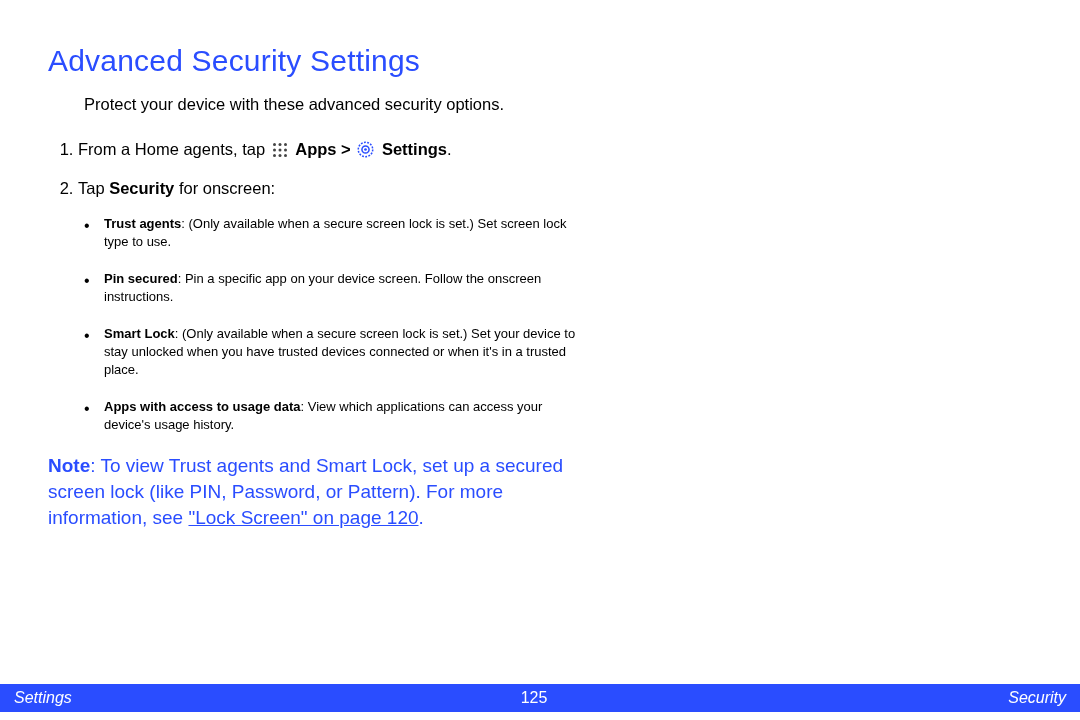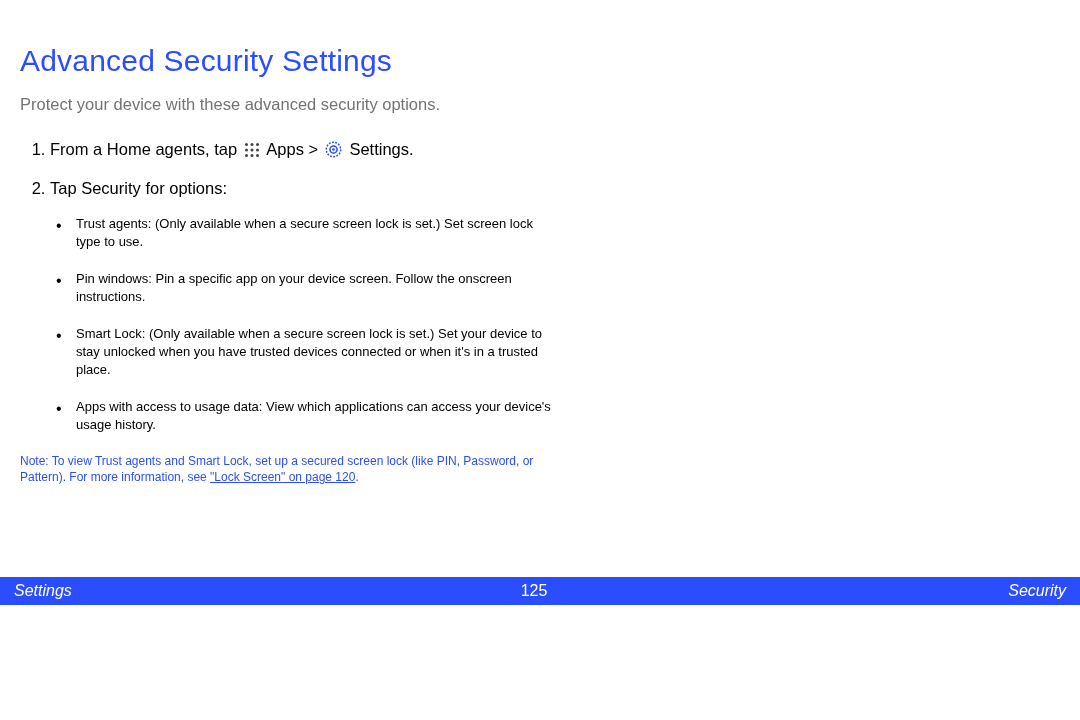--- a/index.html
+++ b/index.html
@@ -1,51 +1,52 @@
 <!DOCTYPE html>
 <html><head>
 <meta charset="utf-8">
 <style>
   * { margin: 0; padding: 0; box-sizing: border-box; }
   html, body { width: 1080px; height: 720px; font-family: Arial, Helvetica, sans-serif; background: #fff; }
   .page {
     position: relative;
     width: 1080px;
-    height: 605px;
-    padding: 44px 48px 0 20px;
+    height: 712px;
+    padding: 44px 48px 0 48px;
   }
   .title {
     color: #2a4dff;
     font-size: 30px;
     font-weight: 500;
     letter-spacing: 0.2px;
     margin-bottom: 16px;
   }
   .intro {
     font-size: 16.5px;
-    color: #737373;
+    color: #000000;
     line-height: 1.32;
     max-width: 520px;
     margin-bottom: 22px;
+    margin-left: 36px;
   }
   ol.steps {
     list-style: decimal;
     padding-left: 30px;
     max-width: 540px;
   }
   ol.steps > li {
     font-size: 16.5px;
     color: #000;
     line-height: 1.35;
     margin-bottom: 14px;
   }
   ol.steps > li .inline {
     vertical-align: baseline;
   }
-  .bold { font-weight: 400; margin-top: 11px; }
+  .bold { font-weight: 700; margin-top: 11px; }
   .apps-icon, .settings-icon {
     display: inline-block;
     vertical-align: -3px;
     margin: 0 3px 0 2px;
   }
   ul.sub {
     list-style: none;
     padding-left: 24px;
     margin-top: 16px;
     max-width: 520px;
@@ -60,21 +61,21 @@
   }
   ul.sub > li::before {
     content: "•";
     position: absolute;
     left: -18px;
     top: 0;
     font-size: 16px;
     color: #000;
   }
   .note {
-    font-size: 12px;
+    font-size: 19px;
     color: #2a4dff;
     line-height: 1.35;
     max-width: 540px;
     margin-top: 8px;
   }
   .note .link {
     text-decoration: underline;
     cursor: pointer;
   }
   .footer {
@@ -125,28 +126,28 @@
         <svg width="17" height="17" viewBox="0 0 20 20">
           <circle cx="10" cy="10" r="8.5" fill="none" stroke="#2a4dff" stroke-width="1.8" stroke-dasharray="2.2 1.6"></circle>
           <circle cx="10" cy="10" r="4.2" fill="none" stroke="#2a4dff" stroke-width="1.8"></circle>
           <circle cx="10" cy="10" r="1.6" fill="#2a4dff"></circle>
         </svg>
       </span>
       <span class="inline bold">Settings</span><span class="inline">.</span>
     </li>
 
     <li>
-      <span class="inline">Tap </span><span class="inline bold">Security</span><span class="inline"> for options:</span>
+      <span class="inline">Tap </span><span class="inline bold">Security</span><span class="inline"> for onscreen:</span>
 
       <ul class="sub">
         <li>
           <span class="bold">Trust agents</span><span>: (Only available when a secure screen lock is set.) Set screen lock type to use.</span>
         </li>
         <li>
-          <span class="bold">Pin windows</span><span>: Pin a specific app on your device screen. Follow the onscreen instructions.</span>
+          <span class="bold">Pin secured</span><span>: Pin a specific app on your device screen. Follow the onscreen instructions.</span>
         </li>
         <li>
           <span class="bold">Smart Lock</span><span>: (Only available when a secure screen lock is set.) Set your device to stay unlocked when you have trusted devices connected or when it's in a trusted place.</span>
         </li>
         <li>
           <span class="bold">Apps with access to usage data</span><span>: View which applications can access your device's usage history.</span>
         </li>
       </ul>
     </li>
   </ol>

